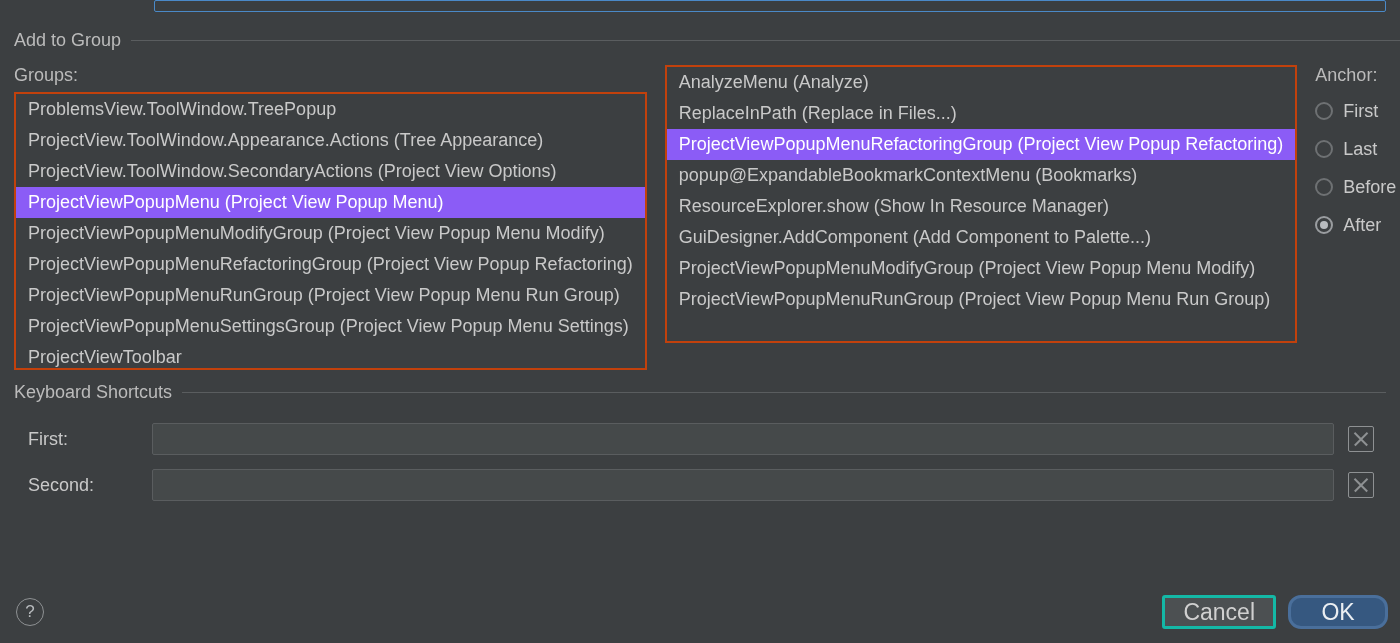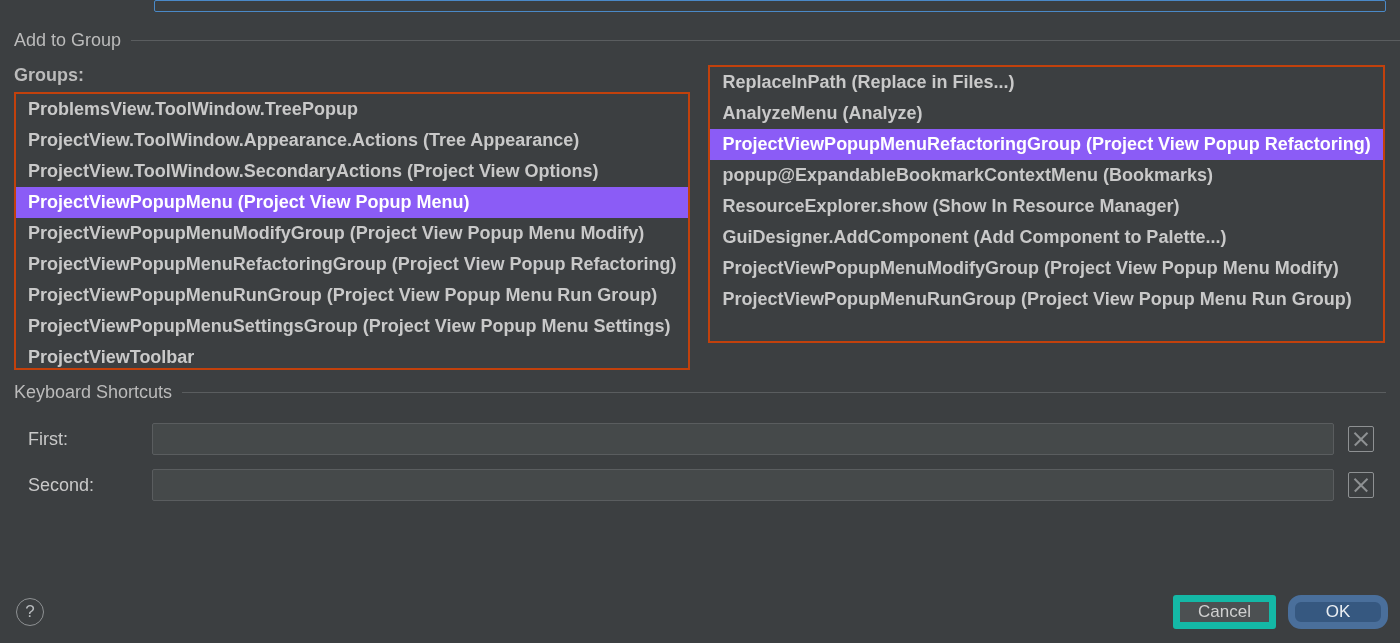--- a/index.html
+++ b/index.html
@@ -40,21 +40,21 @@
     color: #bbbbbb;
     font-size: 18px;
     padding-right: 10px;
     margin-left: -2px;
   }
 
   .group-cols {
     display: flex;
     gap: 18px;
   }
-  .col { flex: 1 1 0; min-width: 0; font-weight: bold; }
+  .col { flex: 1 1 0; min-width: 0; }
   .col-anchor { flex: 0 0 108px; }
 
   .col-label {
     color: #bbbbbb;
     font-size: 18px;
     margin-bottom: 6px;
     display: block;
   }
 
   .listbox {
@@ -145,24 +145,24 @@
     color: #b8bbbe;
     display: flex; align-items: center; justify-content: center;
     font-size: 17px;
     margin-left: 4px;
   }
   .footer-spacer { flex: 1 1 auto; }
   .btn {
     height: 34px;
     min-width: 100px;
     border-radius: 3px;
-    border: 7px solid #14b8a6;
+    border: 3px solid #14b8a6;
     background: #4c5052;
     color: #d0d0d0;
-    font-size: 17px;
+    font-size: 23px;
     display: flex; align-items: center; justify-content: center;
     padding: 0 18px;
     margin-left: 12px;
     cursor: default;
   }
   .btn.primary {
     background: #365880;
     border-color: #4a6f9b;
     color: #eaeef2;
     border-radius: 13px;
@@ -193,22 +193,22 @@
             <div class="item">ProjectViewPopupMenuModifyGroup (Project View Popup Menu Modify)</div>
             <div class="item">ProjectViewPopupMenuRefactoringGroup (Project View Popup Refactoring)</div>
             <div class="item">ProjectViewPopupMenuRunGroup (Project View Popup Menu Run Group)</div>
             <div class="item">ProjectViewPopupMenuSettingsGroup (Project View Popup Menu Settings)</div>
             <div class="item">ProjectViewToolbar</div>
           </div>
       </div>
 
       <div class="col">
         <div class="listbox" id="actions-list">
+            <div class="item">AnalyzeMenu (Analyze)</div>
             <div class="item">ReplaceInPath (Replace in Files...)</div>
-            <div class="item">AnalyzeMenu (Analyze)</div>
             <div class="item selected">ProjectViewPopupMenuRefactoringGroup (Project View Popup Refactoring)</div>
             <div class="item">popup@ExpandableBookmarkContextMenu (Bookmarks)</div>
             <div class="item">ResourceExplorer.show (Show In Resource Manager)</div>
             <div class="item">GuiDesigner.AddComponent (Add Component to Palette...)</div>
             <div class="item">ProjectViewPopupMenuModifyGroup (Project View Popup Menu Modify)</div>
             <div class="item">ProjectViewPopupMenuRunGroup (Project View Popup Menu Run Group)</div>
           </div>
       </div>
 
       <div class="col-anchor">

